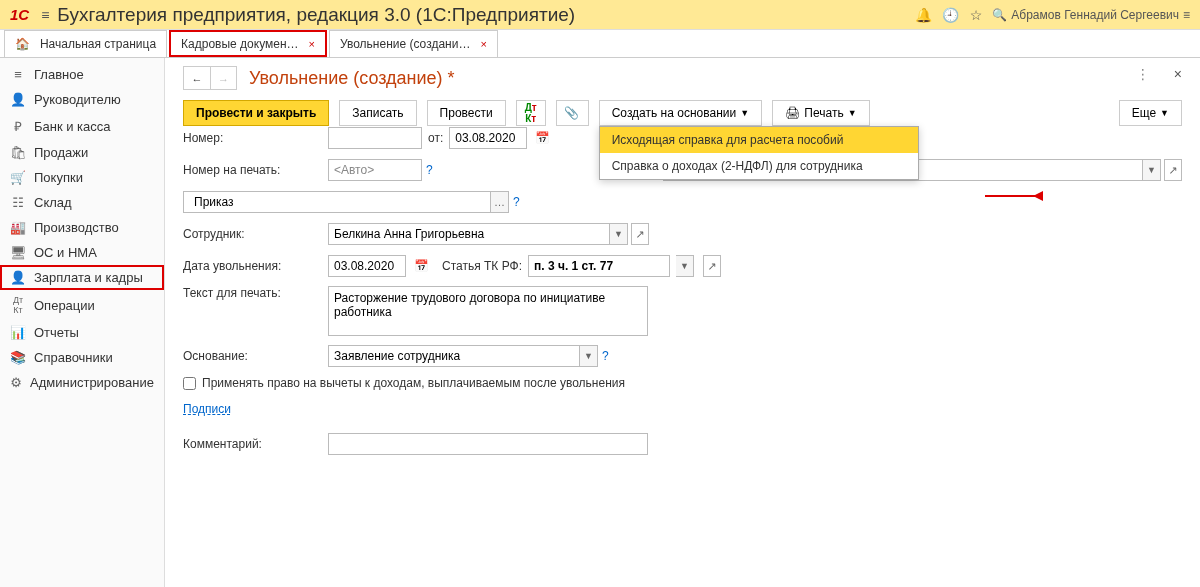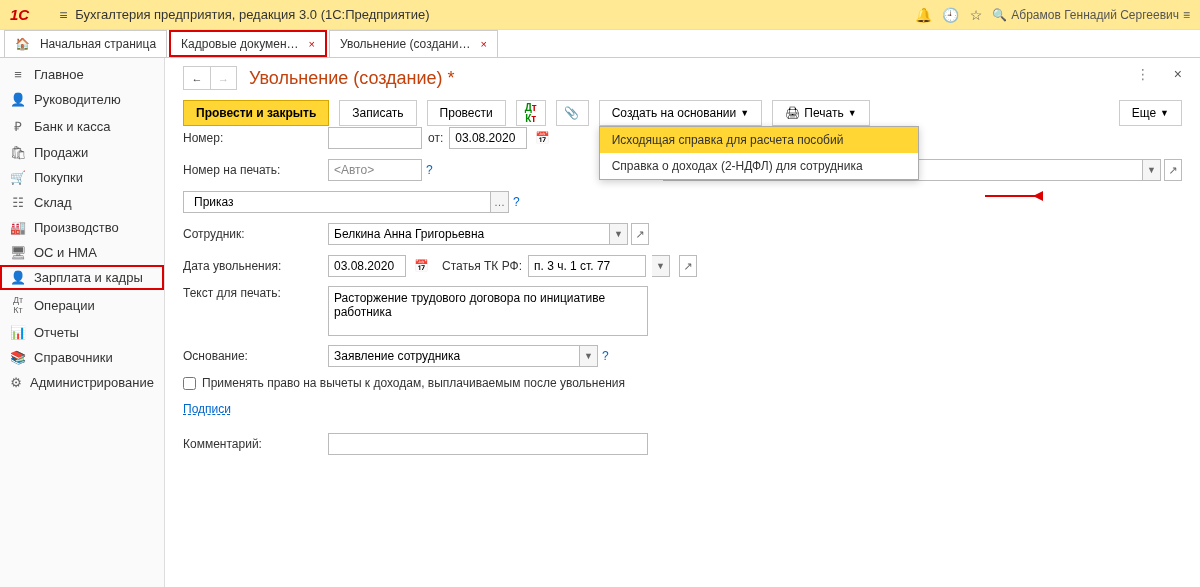--- a/index.html
+++ b/index.html
@@ -1,20 +1,20 @@
 <!DOCTYPE html>
 <html><head>
 <meta charset="utf-8">
 <style>
   * { box-sizing: border-box; margin: 0; padding: 0; font-family: Arial, sans-serif; }
   body { background: #fff; font-size: 12px; color: #333; }
   .app-header { background: #ffe995; height: 30px; display: flex; align-items: center; padding: 0 10px; border-bottom: 1px solid #ddd; }
-  .logo-1c { color: #c00; font-weight: bold; font-style: italic; font-size: 15px; margin-right: 22px; }
+  .logo-1c { color: #c00; font-weight: bold; font-style: italic; font-size: 15px; margin-right: 4px; }
   .hamburger { margin: 0 8px; cursor: pointer; color: #555; font-size: 14px; }
-  .app-title { color: #333; font-size: 13px; }
+  .app-title { color: #333; font-size: 19px; }
   .header-right { margin-left: auto; display: flex; align-items: center; gap: 10px; color: #555; }
   .header-icon { cursor: pointer; font-size: 14px; }
   .user-block { display: flex; align-items: center; gap: 4px; font-size: 12px; }
   .tabs-bar { height: 28px; background: #fff; display: flex; align-items: stretch; border-bottom: 1px solid #ccc; padding-left: 4px; }
   .tab { display: flex; align-items: center; padding: 0 10px; border: 1px solid #ccc; border-bottom: none; background: #fff; margin-right: 2px; cursor: pointer; font-size: 12px; gap: 6px; }
   .tab.highlighted { border: 2px solid #d00; }
   .tab .close-x { color: #c00; font-size: 11px; margin-left: 4px; cursor: pointer; }
   .tab .home-icon { color: #555; margin-right: 4px; }
   .main-layout { display: flex; height: calc(587px - 58px); }
   .sidebar { width: 165px; background: #fafafa; border-right: 1px solid #ddd; padding: 4px 0; }
@@ -43,21 +43,21 @@
   .inp.date { width: 78px; }
   .inp.auto { width: 94px; color: #888; }
   .field-group { display: flex; align-items: center; gap: 6px; }
   .cal-icon { width: 20px; height: 22px; display: inline-flex; align-items: center; justify-content: center; cursor: pointer; }
   .hint { color: #0066cc; cursor: pointer; margin-left: 4px; }
   .inp.doc-name { width: 308px; padding-left: 10px; }
   .three-dots { width: 18px; height: 22px; border: 1px solid #bbb; border-left: none; background: #f5f5f5; display: inline-flex; align-items: center; justify-content: center; cursor: pointer; font-size: 11px; color: #666; }
   .inp.employee { width: 282px; }
   .dd-btn { width: 18px; height: 22px; border: 1px solid #bbb; border-left: none; background: #f5f5f5; display: inline-flex; align-items: center; justify-content: center; cursor: pointer; font-size: 9px; color: #666; }
   .open-btn { width: 18px; height: 22px; border: 1px solid #bbb; margin-left: 3px; background: #fff; display: inline-flex; align-items: center; justify-content: center; cursor: pointer; font-size: 11px; color: #666; }
-  .inp.tk { width: 118px; }
+  .inp.tk { width: 142px; font-weight: bold; }
   .inp.osnov { width: 252px; }
   .textarea { width: 320px; height: 50px; border: 1px solid #bbb; padding: 4px 5px; font-size: 12px; resize: none; }
   .checkbox-row { display: flex; align-items: center; gap: 6px; margin: 6px 0; }
   .link { color: #0066cc; text-decoration: underline dashed; cursor: pointer; margin: 6px 0; display: inline-block; }
   .dropdown-menu { position: absolute; top: 26px; left: 0; background: #fff; border: 1px solid #aaa; box-shadow: 0 2px 8px rgba(0,0,0,0.2); z-index: 10; width: 320px; }
   .dropdown-item { padding: 6px 12px; font-size: 12px; cursor: pointer; }
   .dropdown-item.active { background: #ffd633; }
   .dropdown-wrap { position: relative; }
   .red-arrow { position: absolute; top: 128px; left: 820px; color: #d00; font-size: 16px; font-weight: bold; }
   .red-arrow::before { content: ""; display: inline-block; width: 50px; height: 2px; background: #d00; vertical-align: middle; margin-right: -2px; }

